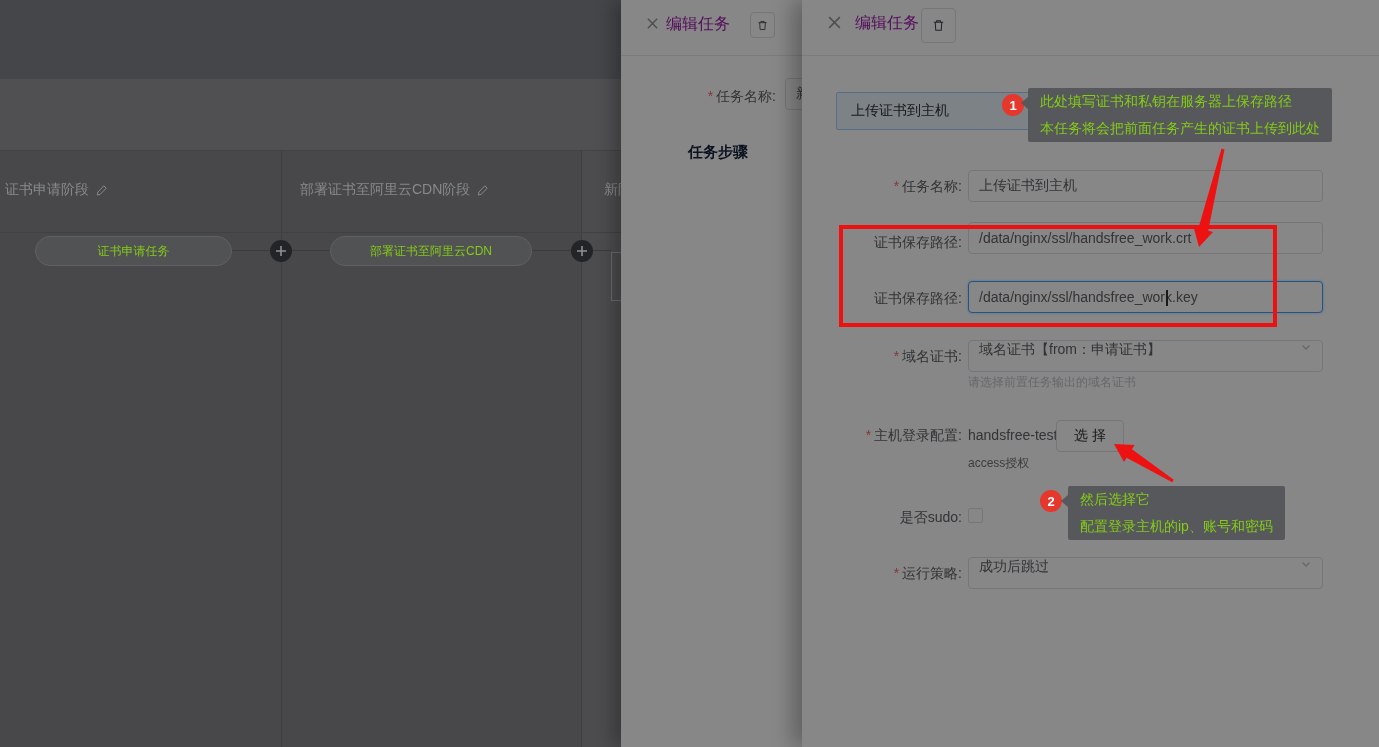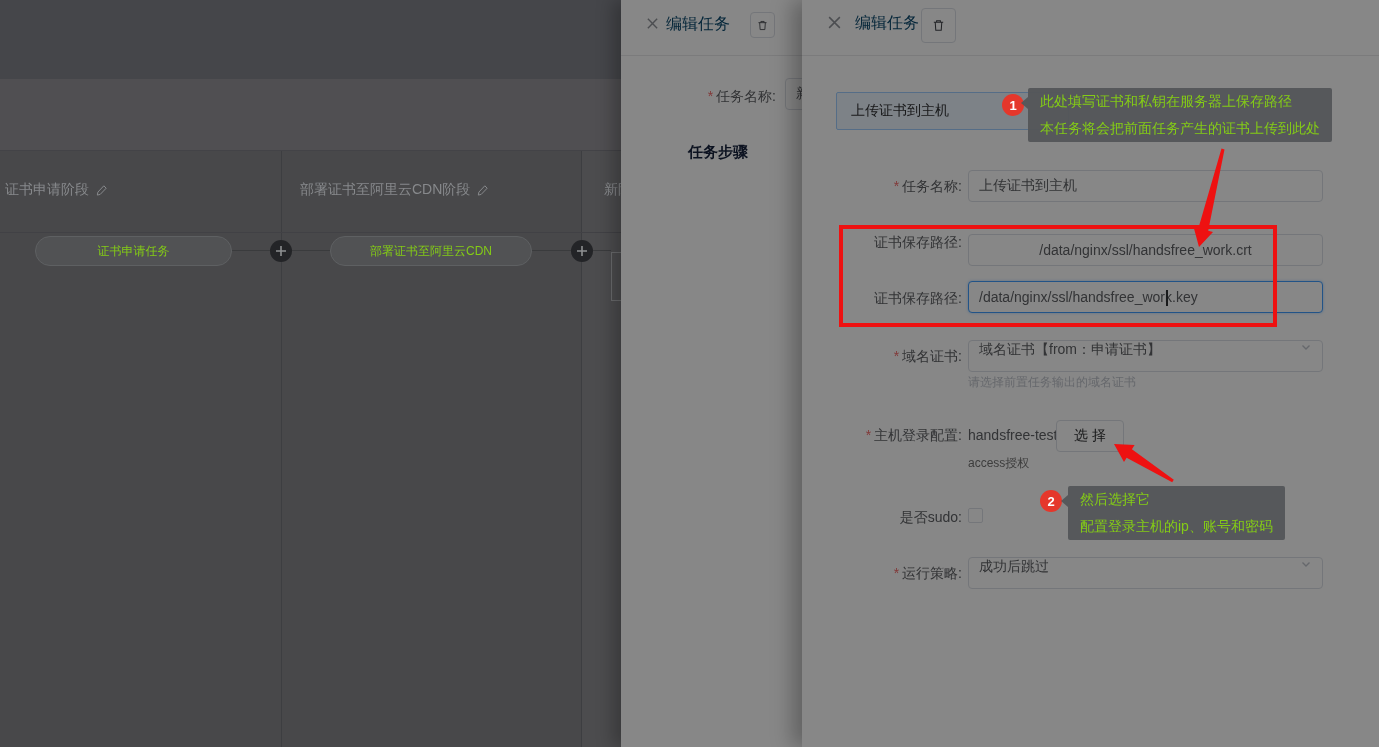--- a/index.html
+++ b/index.html
@@ -21,21 +21,21 @@
   .plus-circle{width:22px;height:22px;border-radius:50%;background:#232427;top:240px;
                display:flex;align-items:center;justify-content:center;}
   .box3{left:611px;top:252px;width:26px;height:47px;border:1px solid #6a6b6d;background:#4c4c4e;}
 
   
   .drawer{top:0;height:747px;background:#fff;}
   #drawer1{left:621px;width:758px;box-shadow:-8px 0 16px rgba(0,0,0,.25);}
   #drawer2{left:802px;width:577px;box-shadow:-10px 0 20px rgba(0,0,0,.28);}
   .d1mask{position:absolute;inset:0;background:rgba(0,0,0,.47);z-index:5;}
   .hdr-divider{left:0;top:55px;width:100%;height:1px;background:#e9e9eb;}
-  .drawer-title{font-size:16px;color:#0c4a6e;white-space:nowrap;}
+  .drawer-title{font-size:16px;color:#a21caf;white-space:nowrap;}
   .icon-btn{border:1px solid #dcdfe6;border-radius:4px;background:#fff;
             display:flex;align-items:center;justify-content:center;cursor:pointer;}
 
   .step-tab{left:34px;top:92px;width:233px;height:38px;background:#ecf5ff;border:1px solid #a0cfff;
             border-radius:2px;display:flex;align-items:center;padding-left:14px;box-sizing:border-box;
             font-size:14px;color:#303133;cursor:pointer;}
 
   .f-label{left:0;width:160px;text-align:right;font-size:14px;color:#606266;white-space:nowrap;}
   .star{color:#f56c6c;margin-right:3px;}
   .inp{left:166px;width:355px;height:32px;border:1px solid #dcdfe6;border-radius:4px;background:#fff;
@@ -151,21 +151,21 @@
     </div>
 
     <div class="abs f-label" style="top:178px;">
       <span class="star">*</span><span>任务名称:</span>
     </div>
     <input class="abs inp" style="top: 170px;" type="text" value="上传证书到主机">
 
     <div class="abs f-label" style="top:234px;">
       <span class="star"></span><span>证书保存路径:</span>
     </div>
-    <input class="abs inp" style="top: 234px; text-align: center;" type="text" value="/data/nginx/ssl/handsfree_work.crt">
+    <input class="abs inp" style="top: 222px;" type="text" value="/data/nginx/ssl/handsfree_work.crt">
 
     <div class="abs f-label" style="top:290px;">
       <span class="star"></span><span>证书保存路径:</span>
     </div>
     <input class="abs inp focused" style="top: 281px;" type="text" value="/data/nginx/ssl/handsfree_work.key">
     <div class="abs caret" style="left:364px;top:290px;"></div>
 
     <div class="abs f-label" style="top:348px;">
       <span class="star">*</span><span>域名证书:</span>
     </div>

